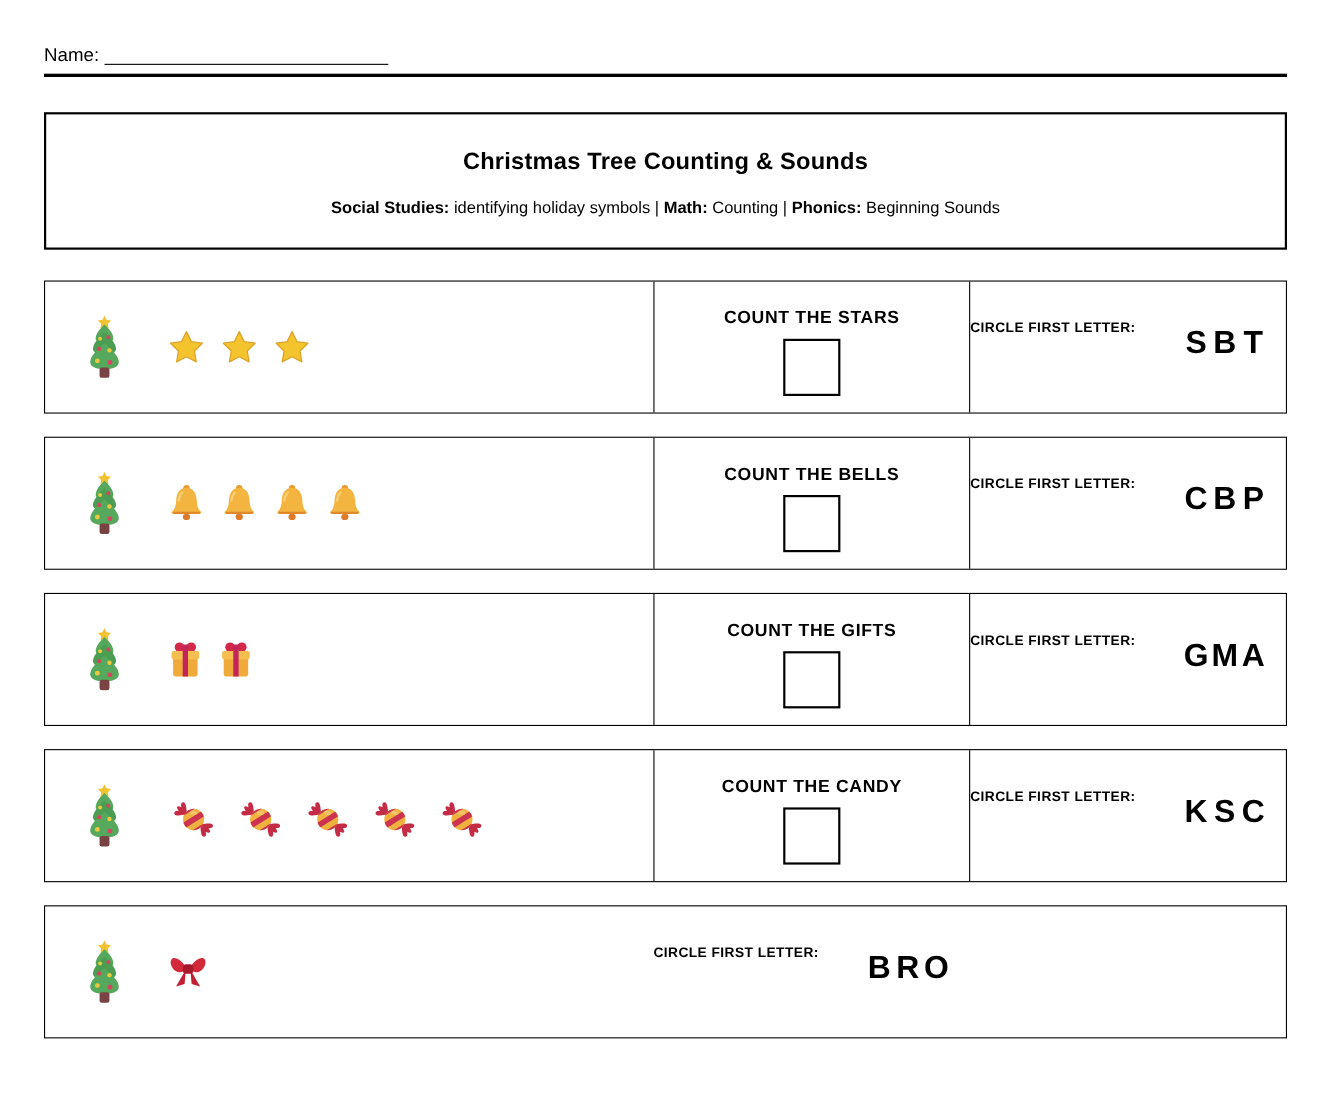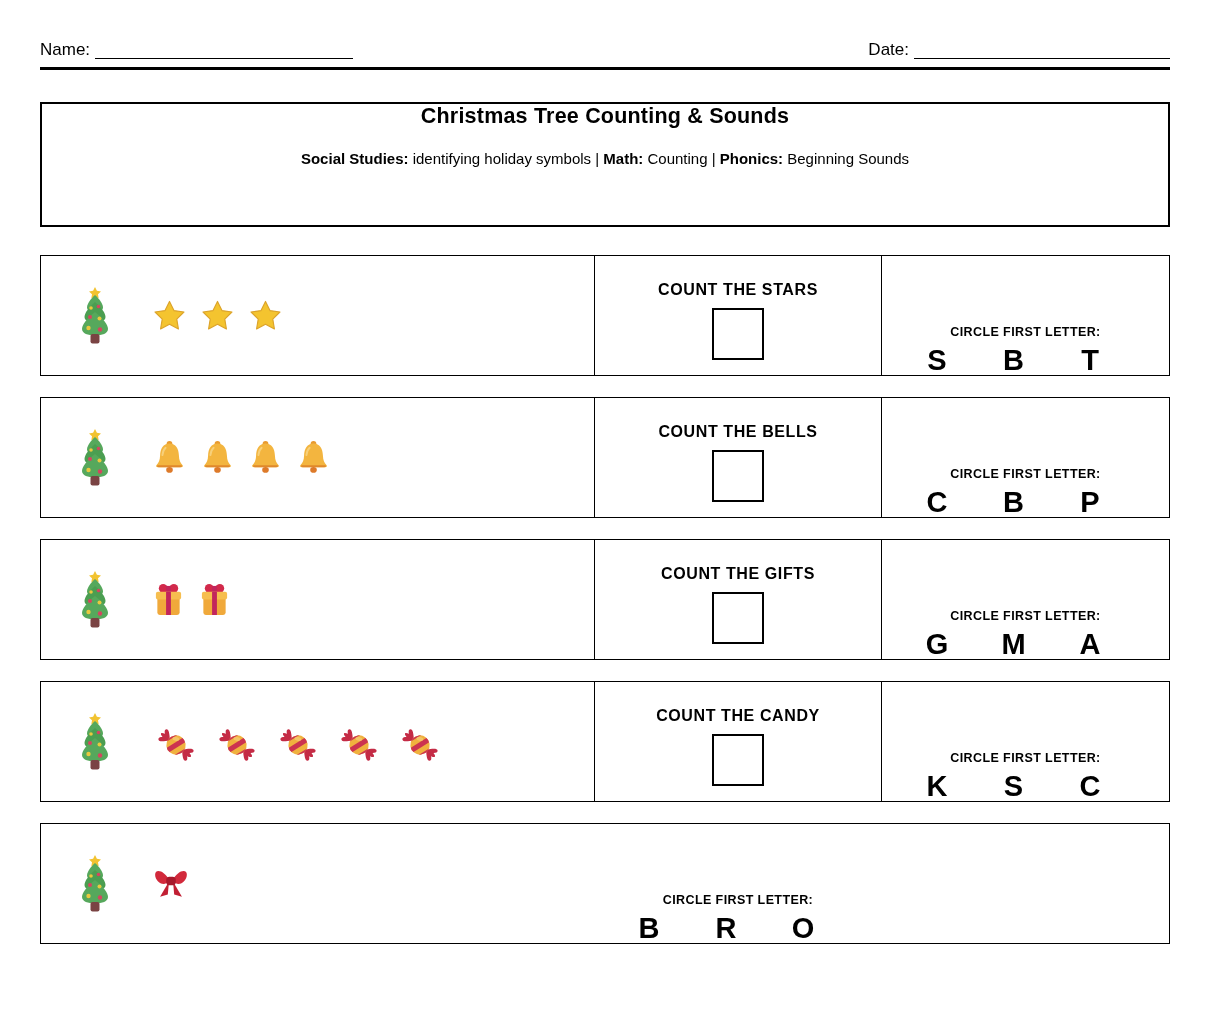--- a/index.html
+++ b/index.html
@@ -15,21 +15,21 @@
   .topline { display:flex; justify-content:space-between; align-items:flex-end; height:19px; }
   .field { display:flex; align-items:flex-end; }
   .field-label { font-size:17px; line-height:19px; }
   .write-line { display:inline-block; border-bottom:1.5px solid #000; height:17px; margin-left:5px; }
   .name-line { width:258px; }
   .date-line { width:256px; }
   .rule { margin-top:8px; border-top:3px solid #000; }
 
   
   .title-box { margin-top:32px; height:125px; border:2.5px solid #000; text-align:center; overflow:hidden; }
-  .title { font-size:21.5px; font-weight:bold; letter-spacing:.2px; }
+  .title { font-size:21.5px; font-weight:bold; margin-top:31px; letter-spacing:.2px; }
   .subjects { font-size:15px; margin-top:21px;text-align:center; }
   .subjects b { font-weight:bold; }
 
   
   .rows { margin-top:28px; }
   .task-row { height:121px; border:1.5px solid #000; margin-bottom:21px; display:grid; grid-template-columns:553px 288px 1fr; background:#fff; }
   .cell { min-width:0; }
   .cell.symbols { display:flex; align-items:center; padding-left:35px; }
   .icon-tree { width:38px; height:57px; margin-right:39px; flex:none; }
   .items { display:flex; align-items:center; gap:15px; }
@@ -37,21 +37,21 @@
   .icon-star  { width:33px; height:32px; }
   .icon-bell  { width:33px; height:37px; }
   .icon-gift  { width:31px; height:35px; }
   .icon-candy { width:38px; height:26px; transform:rotate(38deg); margin:6px 4px 0 4px; }
   .icon-bow   { width:36px; height:31px; }
 
   .cell.count { border-left:1.5px solid #000; border-right:1.5px solid #000; display:flex; flex-direction:column; align-items:center; padding-top:25px; }
   .count-label { font-size:16px; font-weight:bold; letter-spacing:.6px; white-space:nowrap; }
   .answer-box { width:52px; height:52px; border:2.5px solid #000; margin-top:9px; background:#fff; }
 
-  .cell.circle { display:flex; flex-direction:column; padding-top:35px;justify-content:flex-end; }
+  .cell.circle { display:flex; flex-direction:row; padding-top:35px; }
   .circle-label { font-size:12.5px; font-weight:bold; letter-spacing:.4px; text-align:center; white-space:nowrap; }
   .letters { display:flex; justify-content:space-between; padding:0 66px 0 42px; margin-top:6px; }
   .letter { font-size:29px; font-weight:bold; width:26px; text-align:center; line-height:1.05; cursor:pointer; }
 
   .svg-defs { position:absolute; width:0; height:0; overflow:hidden; }
 </style>
 </head>
 <body>
 
 <svg class="svg-defs" aria-hidden="true">
@@ -116,24 +116,20 @@
   </defs>
 </svg>
 
 <div class="page">
 
   <div class="topline">
     <div class="field">
       <span class="field-label">Name:</span>
       <span class="write-line name-line"></span>
     </div>
-    <div class="field">
-      <span class="field-label">Date:</span>
-      <span class="write-line date-line"></span>
-    </div>
   </div>
 
   <div class="rule"></div>
 
   <div class="title-box">
     <h1 class="title">Christmas Tree Counting &amp; Sounds</h1>
     <p class="subjects"><b>Social Studies:</b><span> identifying holiday symbols | </span><b>Math:</b><span> Counting | </span><b>Phonics:</b><span> Beginning Sounds</span></p>
   </div>
 
   <div class="rows">

